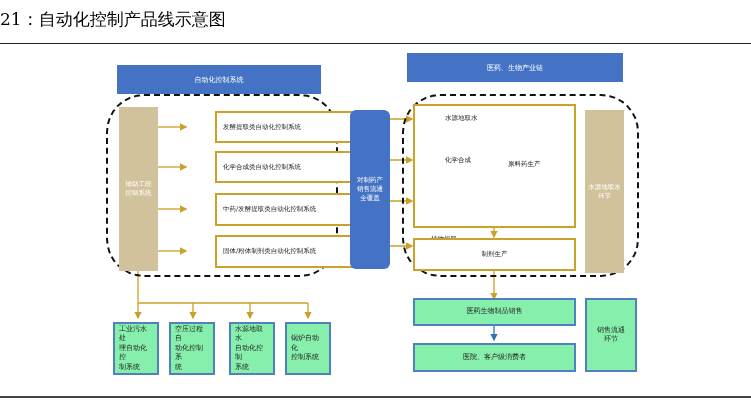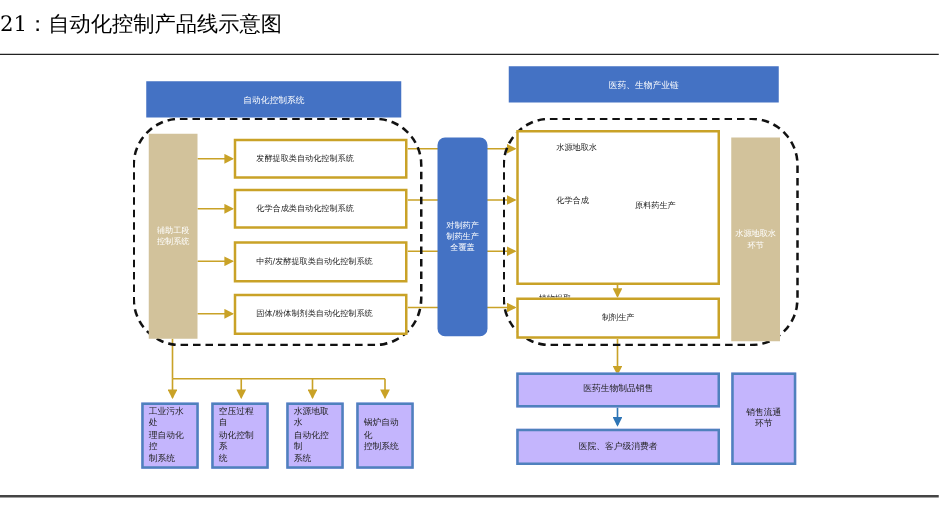--- a/index.html
+++ b/index.html
@@ -4,24 +4,24 @@
   <style>
     html, body { margin: 0; padding: 0; background: #ffffff; }
     body { width: 751px; height: 414px; position: relative; overflow: hidden; font-family: "DejaVu Sans", sans-serif; }
     .title { position: absolute; left: 0; top: 8px; font-family: "DejaVu Serif", serif; font-size: 17px; color: #000; white-space: nowrap; }
     .rule-top { position: absolute; left: 0; top: 43px; width: 751px; height: 1px; background: #222; }
     .rule-bottom { position: absolute; left: 0; top: 396px; width: 751px; height: 2px; background: #444; }
     .hdr { position: absolute; background: #4472c4; color: #fff; font-size: 7px; display: flex; align-items: center; justify-content: center; }
     .dash { position: absolute; border: 2.5px dashed #111; border-radius: 38px; box-sizing: border-box; }
     .tan { position: absolute; background: #d2c29b; color: #fff; font-size: 6.5px; display: flex; align-items: center; justify-content: center; text-align: center; line-height: 1.35; }
     .gbox { position: absolute; border: 2px solid #c9a227; background: #fff; box-sizing: border-box; font-size: 6.5px; color: #222; display: flex; align-items: center; }
-    .gbox.left { padding-left: 16px; }
+    .gbox.left { padding-left: 6px; margin-left: 28px; }
     .gbox.center { justify-content: center; }
     .blue-pill { position: absolute; background: #4472c4; border-radius: 6px; color: #fff; font-size: 6.5px; display: flex; align-items: center; justify-content: center; text-align: center; line-height: 1.35; }
-    .bbox { position: absolute; border: 2px solid #4f81bd; background: #c4b5fd; box-sizing: border-box; font-size: 7px; color: #222; display: flex; align-items: center; justify-content: center; text-align: center; line-height: 1.35; }
+    .bbox { position: absolute; border: 2px solid #4f81bd; background: #86efac; box-sizing: border-box; font-size: 7px; color: #222; display: flex; align-items: center; justify-content: center; text-align: center; line-height: 1.35; }
     .bbox.tl { justify-content: flex-start; text-align: left; padding: 0 4px; }
     .lbl { position: absolute; font-size: 6.5px; color: #222; white-space: nowrap; }
     svg.lines { position: absolute; left: 0; top: 0; }
   </style>
 </head>
 <body>
 
 <div class="title">21：自动化控制产品线示意图</div>
 <div class="rule-top"></div>
 
@@ -74,21 +74,21 @@
 
 <div class="tan" style="left:119px;top:107px;width:39px;height:164px;white-space:pre-line;">辅助工段
 控制系统</div>
 
 <div class="gbox left" style="left:187px;top:111px;width:139px;height:32px;">发酵提取类自动化控制系统</div>
 <div class="gbox left" style="left:187px;top:151px;width:139px;height:32px;">化学合成类自动化控制系统</div>
 <div class="gbox left" style="left:187px;top:193px;width:139px;height:33px;">中药/发酵提取类自动化控制系统</div>
 <div class="gbox left" style="left:187px;top:235px;width:139px;height:33px;">固体/粉体制剂类自动化控制系统</div>
 
 <div class="blue-pill" style="left:350px;top:110px;width:40px;height:159px;white-space:pre-line;">对制药产
-制药生产
+销售流通
 全覆盖</div>
 
 <div class="gbox" style="left:413px;top:104px;width:163px;height:124px;"></div>
 <div class="lbl" style="left:445px;top:114px;">水源地取水</div>
 <div class="lbl" style="left:445px;top:156px;">化学合成</div>
 <div class="lbl" style="left:431px;top:198px;margin-top:37px;">植物提取</div>
 <div class="lbl" style="left:508px;top:160px;">原料药生产</div>
 
 <div class="gbox center" style="left:413px;top:238px;width:163px;height:33px;">制剂生产</div>
 

